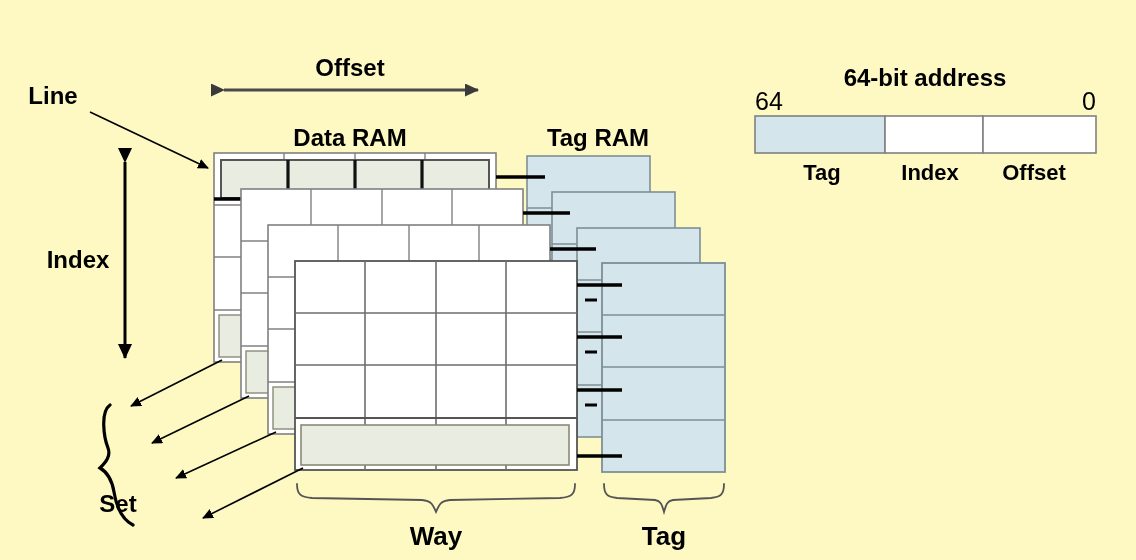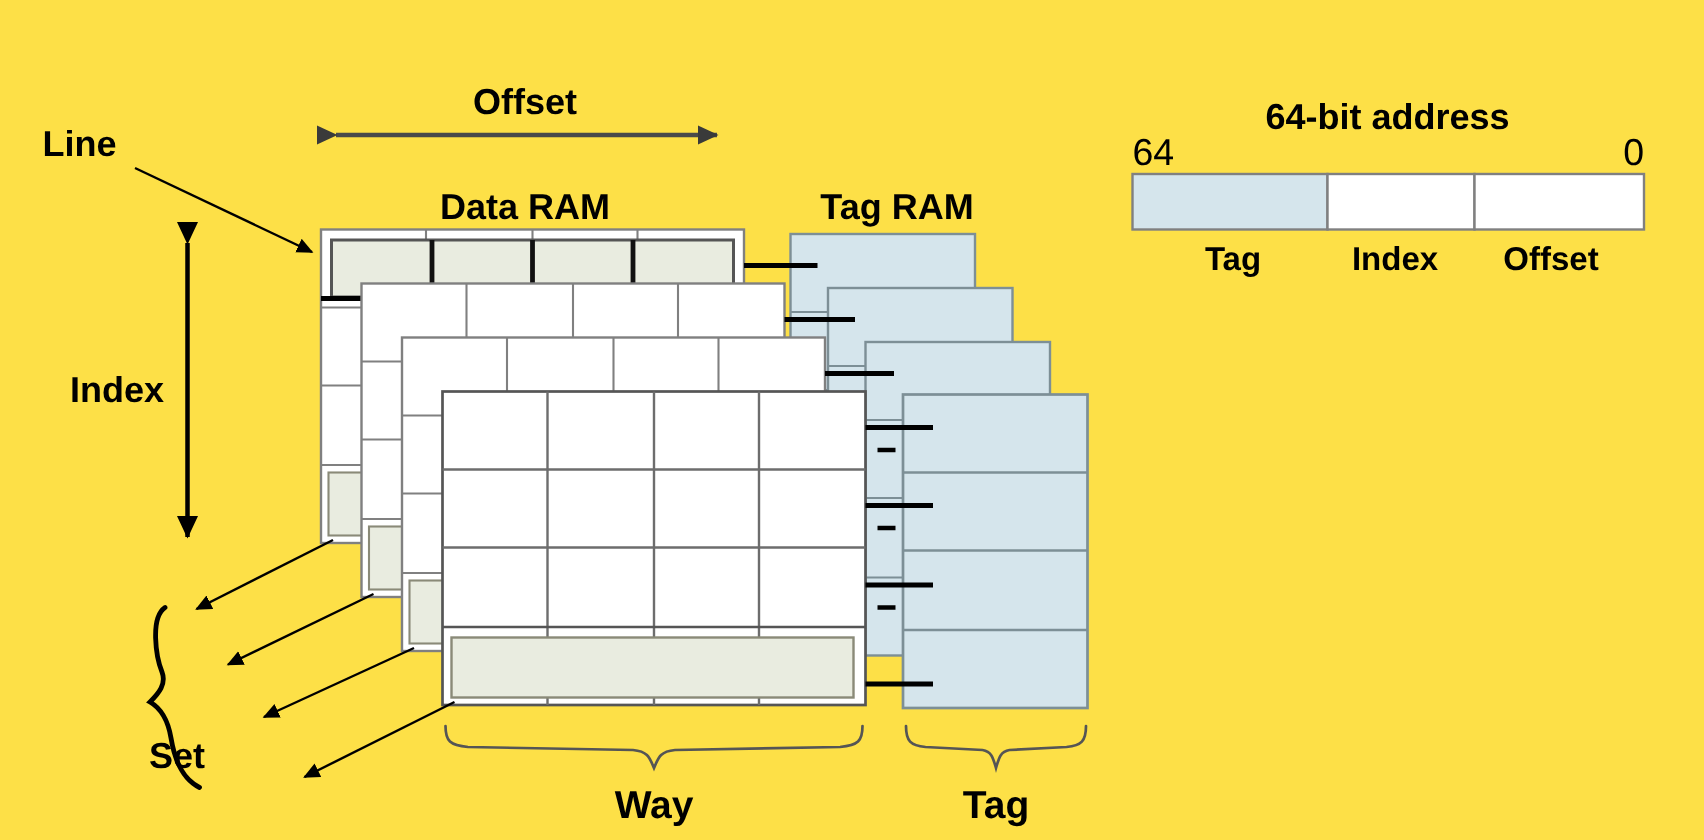--- a/index.html
+++ b/index.html
@@ -1,17 +1,17 @@
 <!DOCTYPE html>
 <html><head>
 <meta charset="utf-8">
 <style>
   html,body{margin:0;padding:0;background:#ffffff;}
   body{width:1136px;height:560px;overflow:hidden;font-family:"Liberation Sans",sans-serif;}
-  #stage{position:relative;width:1136px;height:560px;background:#fde047;}
+  #stage{position:relative;width:1136px;height:560px;background:#fef9c3;}
   svg{display:block;}
   .lbl{font-family:"Liberation Sans",sans-serif;font-weight:bold;fill:#000;}
   .lbl-24{font-size:24px;}
   .lbl-22{font-size:22px;}
   .lbl-26{font-size:26px;}
   .num{font-family:"Liberation Sans",sans-serif;font-weight:normal;font-size:25px;fill:#000;}
 </style>
 </head>
 <body>
 

